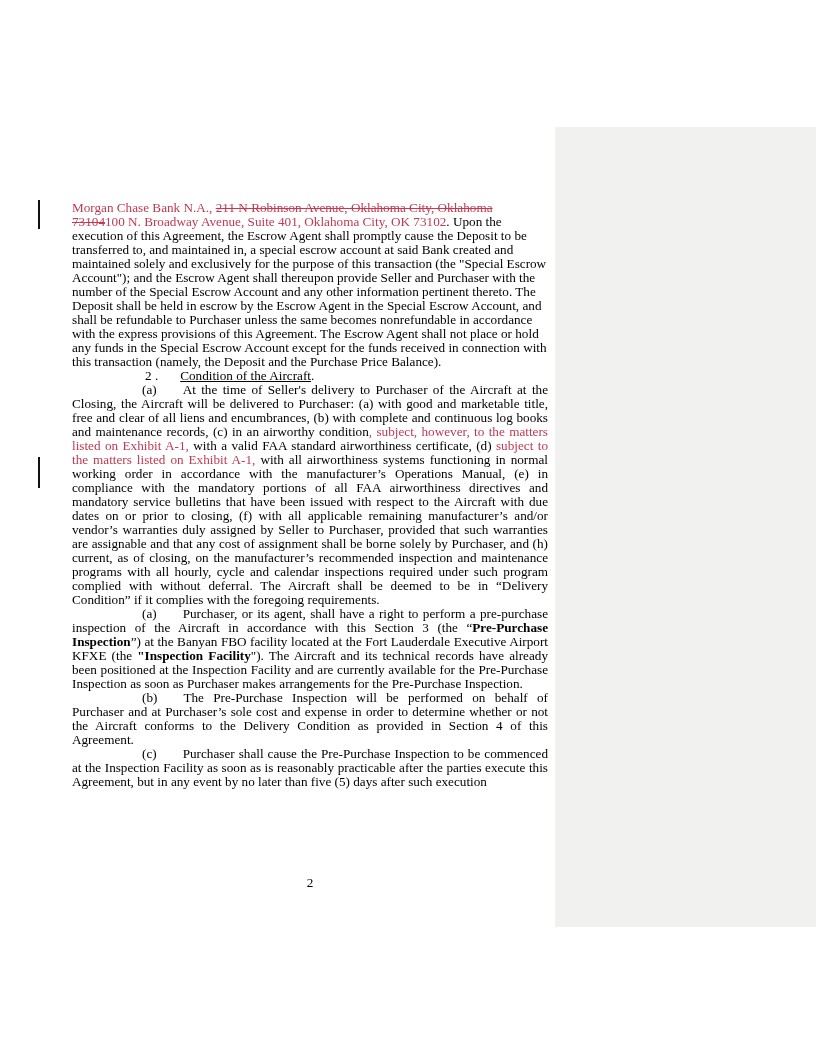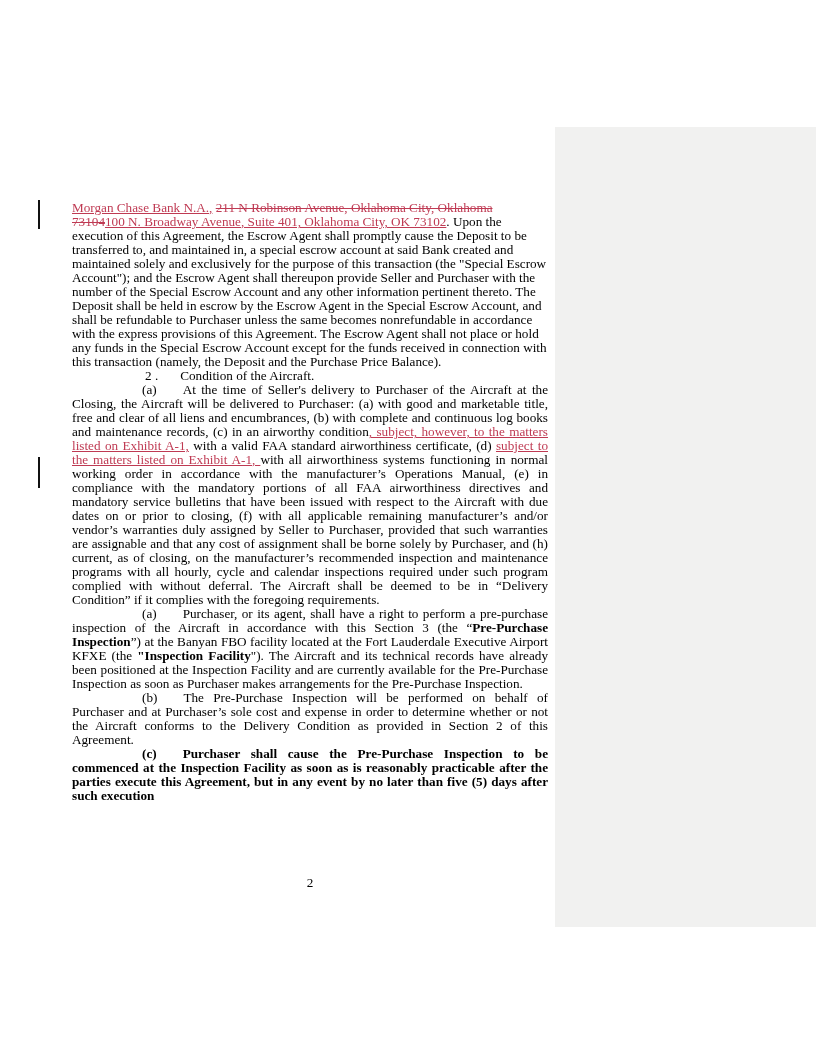--- a/index.html
+++ b/index.html
@@ -15,24 +15,24 @@
   .para-just{text-align:justify;}
   .indent{text-indent:70px;}
   .tab{display:inline-block;width:26px;}
   .tab-sm{display:inline-block;width:22px;}
   .heading{margin:0;padding-left:73px;}
   .h2x{margin-top:33px;}
   .h3x{margin-top:14px;}
   .mt-2a{margin-top:13px;}
   .mt-3a{margin-top:16px;}
   .mt-3b{margin-top:13px;}
-  .mt-3c{margin-top:14px;font-weight:bold;}
-  .u{}
+  .mt-3c{margin-top:14px;}
+  .u{text-decoration:underline;}
   .b{font-weight:bold;}
-  .ins{color:#bf3a53;text-decoration:underline;text-decoration-thickness:1px;}
+  .ins{color:#bf3a53;text-decoration-thickness:1px;}
   .del{color:#bf3a53;text-decoration:line-through;text-decoration-thickness:1px;}
   .red{color:#bf3a53;}
   .page-number{position:absolute;left:72px;top:876px;width:476px;text-align:center;
                font-size:13.2px;line-height:14px;}
 </style>
 </head>
 <body>
 
 <div class="page">
 
@@ -45,21 +45,21 @@
 
     <p><span class="ins">Morgan Chase Bank N.A.,</span><span class="red"> </span><span class="del">211 N Robinson Avenue, Oklahoma City, Oklahoma 73104</span><span class="ins">100 N. Broadway Avenue, Suite 401, Oklahoma City, OK 73102</span><span>. Upon the execution of this Agreement, the Escrow Agent shall promptly cause the Deposit to be transferred to, and maintained in, a special escrow account at said Bank created and maintained solely and exclusively for the purpose of this transaction (the "Special Escrow Account"); and the Escrow Agent shall thereupon provide Seller and Purchaser with the number of the Special Escrow Account and any other information pertinent thereto. The Deposit shall be held in escrow by the Escrow Agent in the Special Escrow Account, and shall be refundable to Purchaser unless the same becomes nonrefundable in accordance with the express provisions of this Agreement. The Escrow Agent shall not place or hold any funds in the Special Escrow Account except for the funds received in connection with this transaction (namely, the Deposit and the Purchase Price Balance).</span></p>
 
     <p class="heading h2x"><span>2 .</span><span class="tab-sm"></span><span class="u">Condition of the Aircraft</span><span>.</span></p>
 
     <p class="para-just indent mt-2a"><span>(a)</span><span class="tab"></span><span>At the time of Seller's delivery to Purchaser of the Aircraft at the Closing, the Aircraft will be delivered to Purchaser: (a) with good and marketable title, free and clear of all liens and encumbrances, (b) with complete and continuous log books and maintenance records, (c) in an airworthy condition</span><span class="ins">, subject, however, to the matters listed on Exhibit A-1,</span><span> with a valid FAA standard airworthiness certificate, (d) </span><span class="ins">subject to the matters listed on Exhibit A-1, </span><span>with all airworthiness systems functioning in normal working order in accordance with the manufacturer’s Operations Manual, (e) in compliance with the mandatory portions of all FAA airworthiness directives and mandatory service bulletins that have been issued with respect to the Aircraft with due dates on or prior to closing, (f) with all applicable remaining manufacturer’s and/or vendor’s warranties duly assigned by Seller to Purchaser, provided that such warranties are assignable and that any cost of assignment shall be borne solely by Purchaser, and (h) current, as of closing, on the manufacturer’s recommended inspection and maintenance programs with all hourly, cycle and calendar inspections required under such program complied with without deferral.  The Aircraft shall be deemed to be in “Delivery Condition” if it complies with the foregoing requirements.</span></p>
 
 
     <p class="para-just indent mt-3a"><span>(a)</span><span class="tab"></span><span>Purchaser, or its agent, shall have a right to perform a pre-purchase inspection of the Aircraft in accordance with this Section 3 (the “</span><span class="b">Pre-Purchase Inspection</span><span>”) at the Banyan FBO facility located at the Fort Lauderdale Executive Airport KFXE (the </span><span class="b">"Inspection Facility</span><span>").  The Aircraft and its technical records have already been positioned at the Inspection Facility and are currently available for the Pre-Purchase Inspection as soon as Purchaser makes arrangements for the Pre-Purchase Inspection.</span></p>
 
-    <p class="para-just indent mt-3b"><span>(b)</span><span class="tab"></span><span>The Pre-Purchase Inspection will be performed on behalf of Purchaser and at Purchaser’s sole cost and expense in order to determine whether or not the Aircraft conforms to the Delivery Condition as provided in Section 2 of this Agreement.</span></p>
+    <p class="para-just indent mt-3b"><span>(b)</span><span class="tab"></span><span>The Pre-Purchase Inspection will be performed on behalf of Purchaser and at Purchaser’s sole cost and expense in order to determine whether or not the Aircraft conforms to the Delivery Condition as provided in Section 4 of this Agreement.</span></p>
 
     <p class="para-just indent mt-3c"><span>(c)</span><span class="tab"></span><span>Purchaser shall cause the Pre-Purchase Inspection to be commenced at the Inspection Facility as soon as is reasonably practicable after the parties execute this Agreement, but in any event by no later than five (5) days after such execution</span></p>
 
   </div>
 
   <div class="page-number">2</div>
 
 </div>
 
 </body></html>

